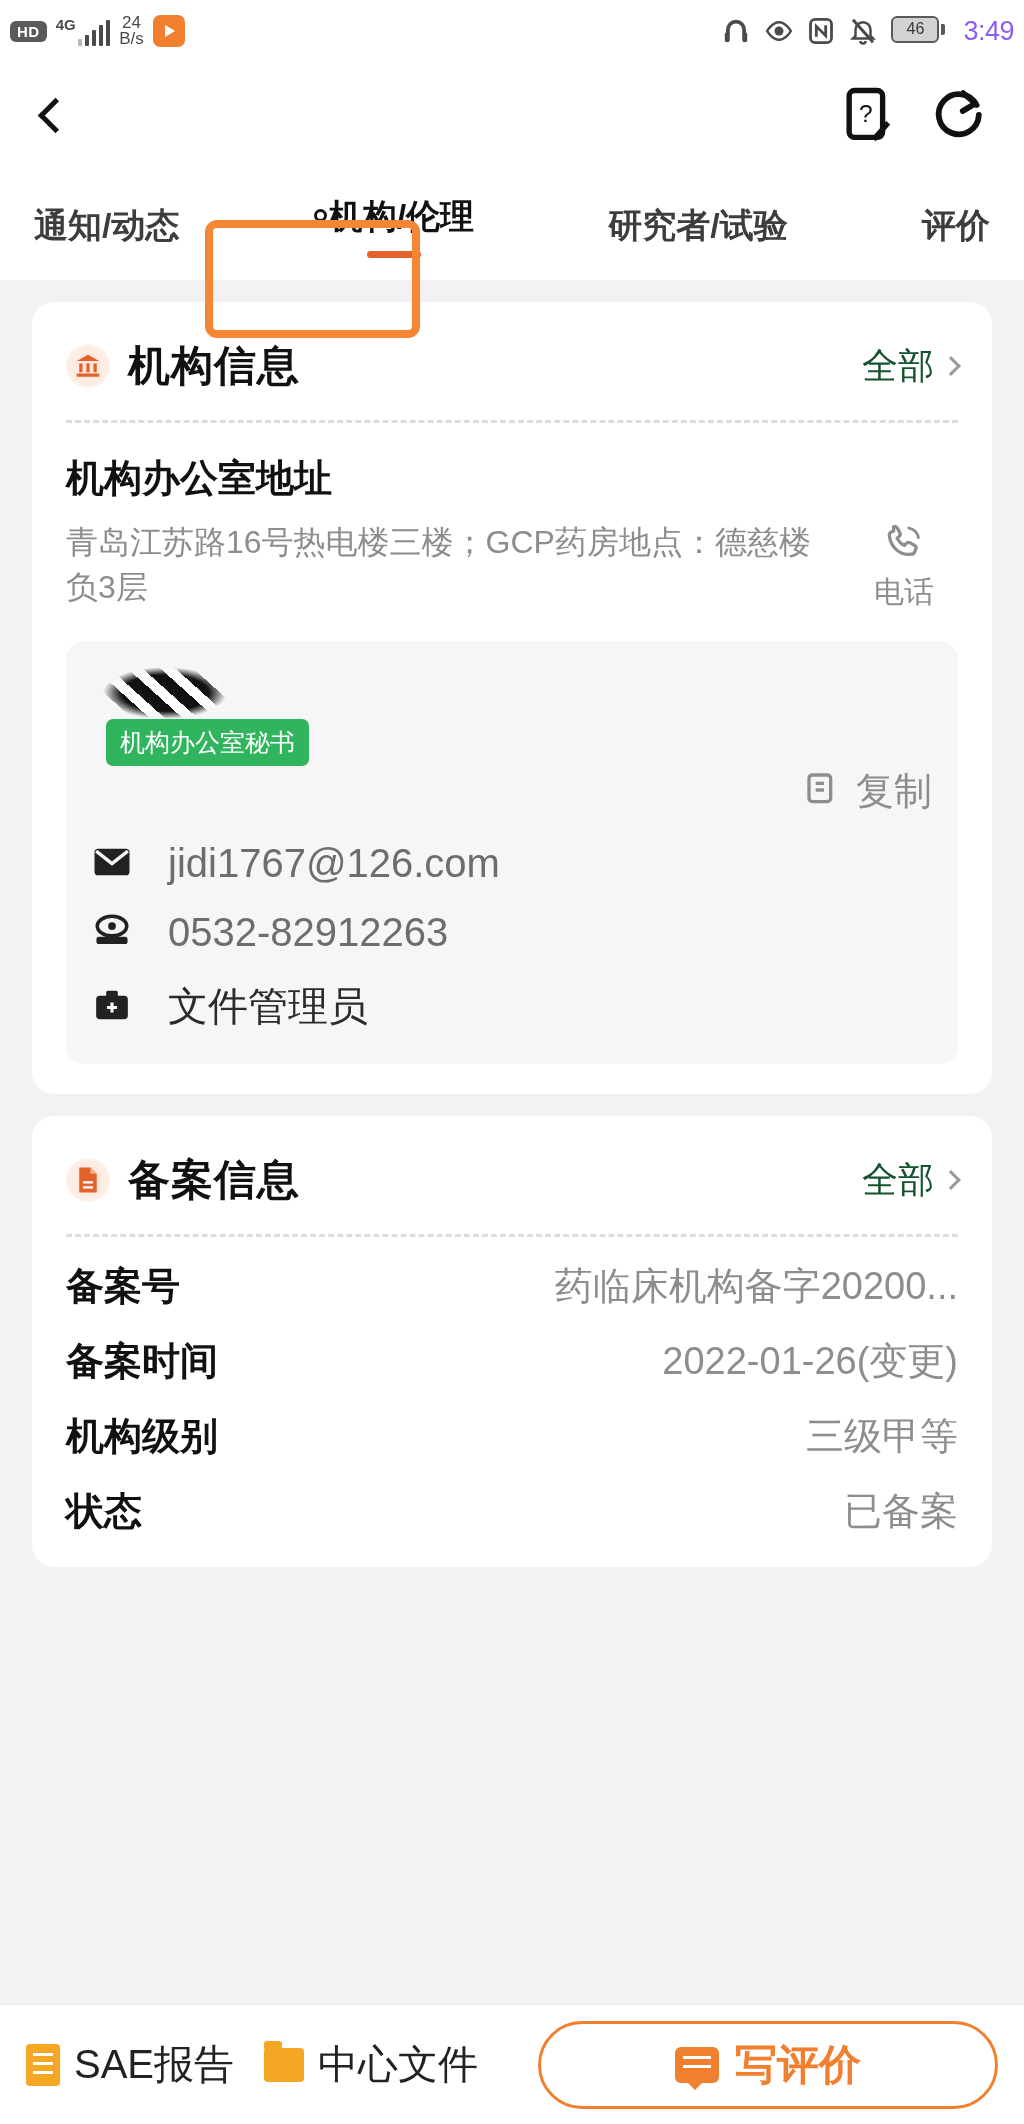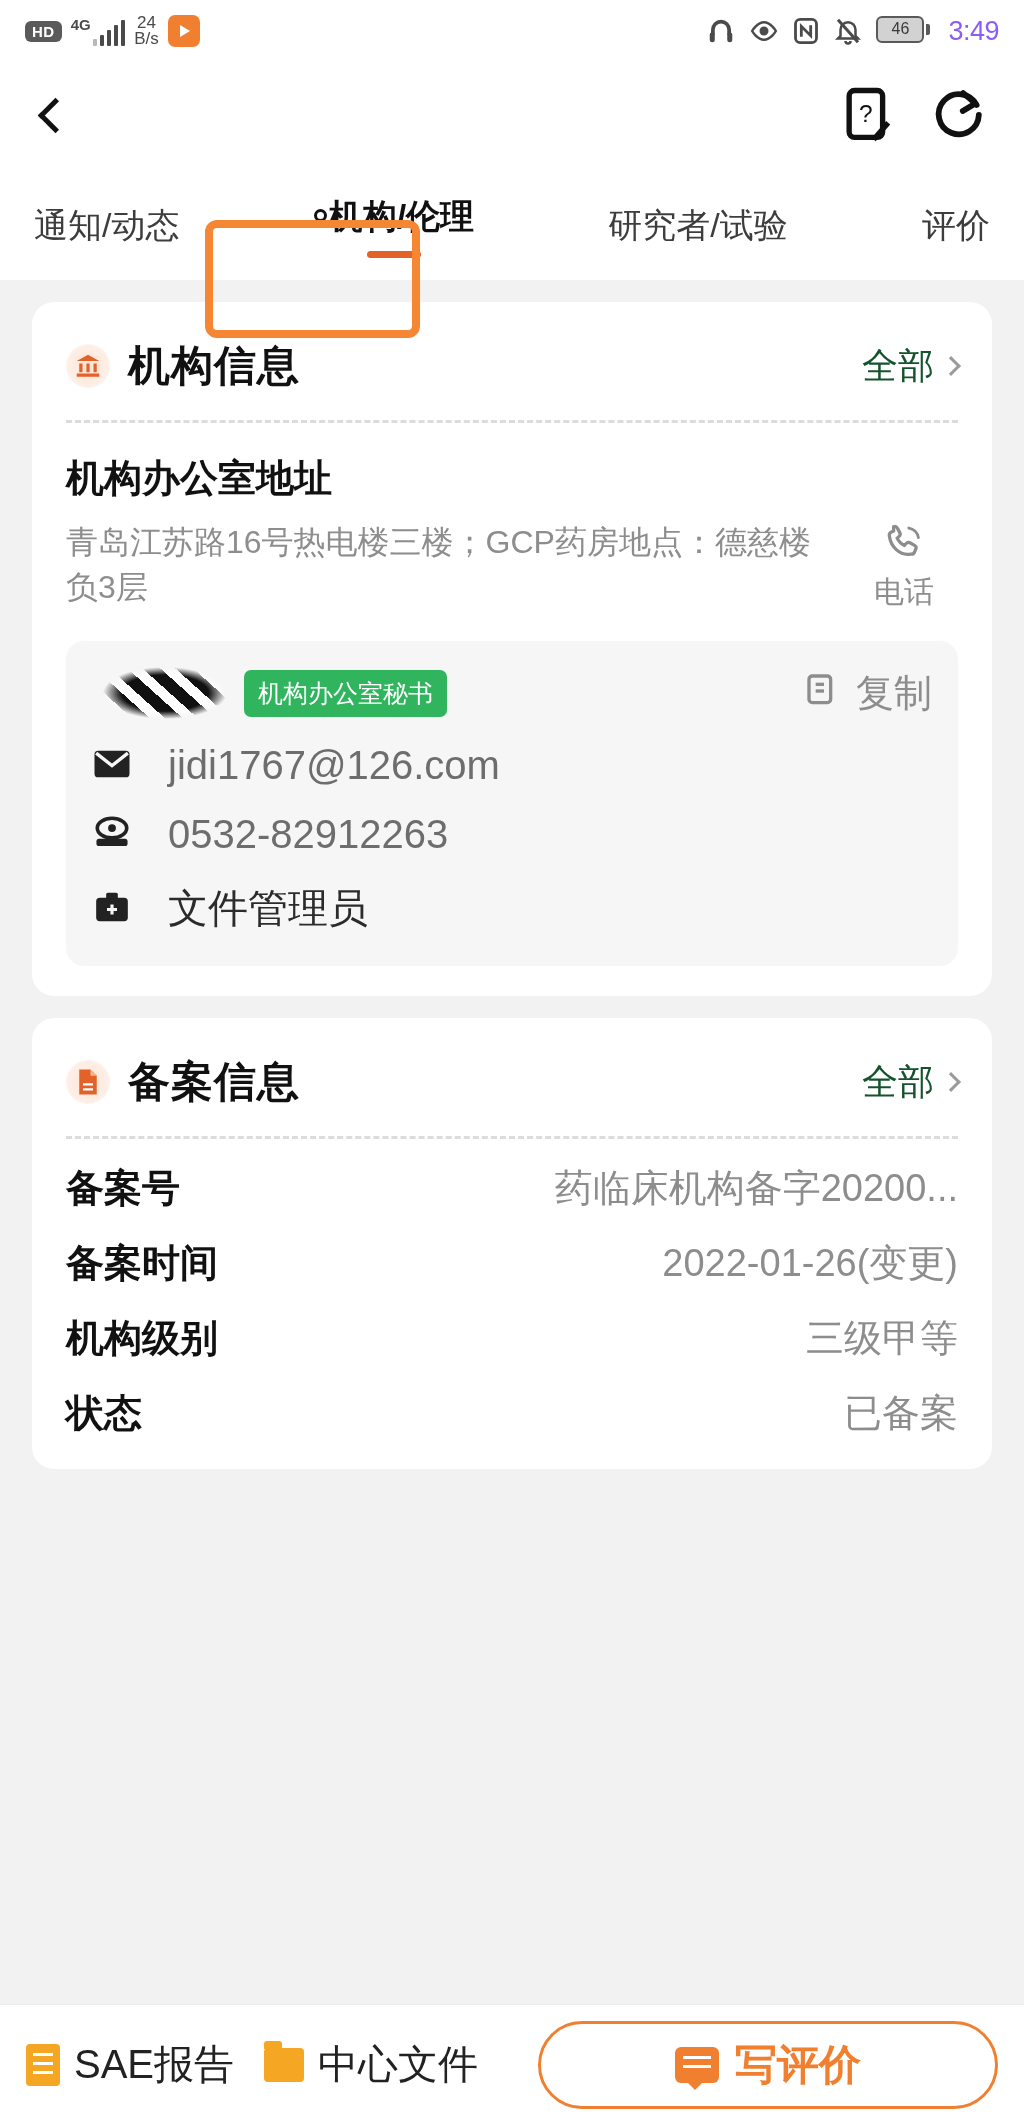--- a/index.html
+++ b/index.html
@@ -9,21 +9,21 @@
     background:#f2f2f2;
     color:#1a1a1a;
     overflow:hidden;
     position:relative;
   }
 
   
   .statusbar{
     height:62px; background:#ffffff;
     display:flex; align-items:center;
-    padding:0 25px; gap:0;
+    padding:0 10px; gap:0;
   }
   .sb-left{ display:flex; align-items:center; gap:9px; }
   .sb-right{ margin-left:auto; display:flex; align-items:flex-start; gap:13px; }
   .hd-badge{
     background:#5a5a5a; color:#fff; font-size:15px; font-weight:bold;
     border-radius:6px; padding:2px 7px; letter-spacing:.5px;
   }
   .sig-wrap{ display:flex; align-items:flex-end; gap:2px; position:relative; }
   .sig-label{ font-size:15px; font-weight:bold; color:#4a4a4a; line-height:1; margin-bottom:14px;}
   .bars{ display:flex; align-items:flex-end; gap:2.5px; height:26px; }
@@ -71,21 +71,21 @@
 
   
   .tabs-wrap{ background:#fff; position:relative; height:108px;}
   .tabs{
     display:flex; align-items:center; height:108px;
     padding:0 30px; gap:0; justify-content:space-between;
   }
   .tab{
     font-size:34px; color:#3d3d3d; position:relative;
     display:flex;flex-direction:column;align-items:center;
-    padding:0 4px; white-space:nowrap;
+    padding:0 4px; white-space:nowrap;font-weight:bold;
   }
   .tab.active{ color:#111; font-weight:bold; }
   .tab .tab-row{ display:flex; align-items:center; gap:2px;}
   .pin-dot{
     width:13px;height:13px;border-radius:50%;
     border:3.5px solid #111;position:relative;top:-2px;
   }
   .tab .underline{
     width:54px;height:7px;background:#e2622a;border-radius:4px;margin-top:11px;
   }
@@ -123,21 +123,21 @@
   .addr-text{
     font-size:32px; color:#8d8d8d; line-height:1.4; flex:1; padding-right:20px;
   }
   .call-btn{ width:108px;display:flex;flex-direction:column;align-items:center;gap:2px;}
   .call-btn .lbl{ font-size:30px;color:#8d8d8d;}
 
   .contact-box{
     background:#f6f6f6; border-radius:18px; margin-top:28px;
     padding:26px 26px 30px 26px;
   }
-  .contact-top{ display:flex; align-items:center;}
+  .contact-top{ display:flex; align-items:flex-start;flex-direction:column;}
   .redacted{
     width:130px;height:52px;
     background:
       repeating-linear-gradient(42deg,#111 0 12px,#fff 12px 22px),
       #fff;
     -webkit-mask-image:radial-gradient(ellipse 62px 26px at 50% 50%,#000 70%,transparent 100%);
             mask-image:radial-gradient(ellipse 62px 26px at 50% 50%,#000 70%,transparent 100%);
     margin-left:8px;
   }
   .role-badge{

